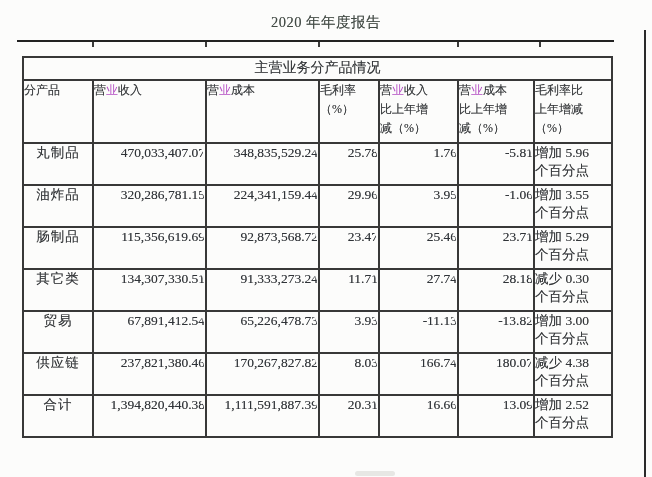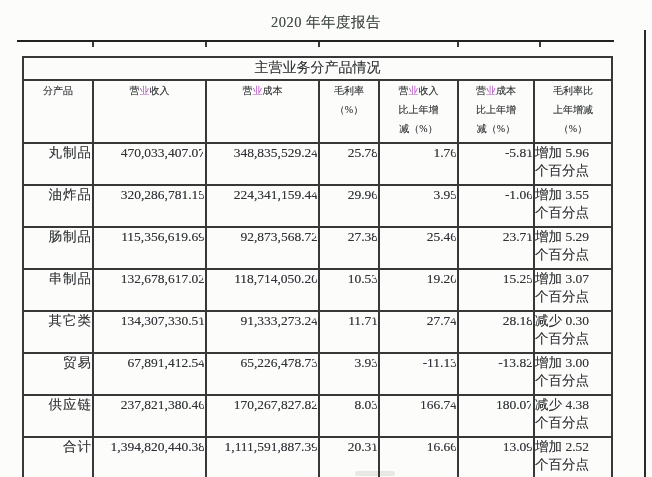--- a/index.html
+++ b/index.html
@@ -23,25 +23,25 @@
   }
   #main-table td,#main-table th{
     border:2px solid #383838;
     vertical-align:top;
     font-weight:normal;
     overflow:hidden;
     padding:0;
   }
   tr.title-row th{height:21px;text-align:center;font-size:14px;line-height:20px;}
   tr.header-row th{
-    height:61px;text-align:center;font-size:10px;line-height:19px;
+    height:61px;text-align:left;font-size:12px;line-height:19px;
     padding-top:3px;white-space:pre-line;
   }
   tr.data-row td{height:40px;font-size:13.5px;line-height:18px;padding-top:3px;}
-  td.c-product{text-align:right;padding-left:8px;letter-spacing:1px;}
+  td.c-product{text-align:center;padding-left:8px;letter-spacing:1px;}
   td.c-num{text-align:right;padding-right:10px;color:#2f3338;border-radius:14px;}
   td.c-change{text-align:left;padding-left:7px;padding-right:3px;white-space:pre-line;margin-left:24px;}
   .mag{color:#b44fc4;text-shadow:none;}
   #bottom-smudge{position:absolute;left:355px;top:471px;width:40px;height:5px;
     background:#d9d9d6;border-radius:3px;opacity:.6;}
 </style>
 </head>
 <body>
 
 <div id="page">
@@ -107,34 +107,24 @@
       <td class="c-num">29.96</td>
       <td class="c-num">3.95</td>
       <td class="c-num">-1.06</td>
       <td class="c-change">增加 3.55
 个百分点</td>
     </tr>
     <tr class="data-row">
       <td class="c-product">肠制品</td>
       <td class="c-num">115,356,619.69</td>
       <td class="c-num">92,873,568.72</td>
-      <td class="c-num">27.38</td>
+      <td class="c-num">23.47</td>
       <td class="c-num">25.46</td>
       <td class="c-num">23.71</td>
       <td class="c-change">增加 5.29
-个百分点</td>
-    </tr>
-    <tr class="data-row">
-      <td class="c-product">串制品</td>
-      <td class="c-num">132,678,617.02</td>
-      <td class="c-num">118,714,050.20</td>
-      <td class="c-num">10.53</td>
-      <td class="c-num">19.20</td>
-      <td class="c-num">15.25</td>
-      <td class="c-change">增加 3.07
 个百分点</td>
     </tr>
     <tr class="data-row">
       <td class="c-product">其它类</td>
       <td class="c-num">134,307,330.51</td>
       <td class="c-num">91,333,273.24</td>
       <td class="c-num">11.71</td>
       <td class="c-num">27.74</td>
       <td class="c-num">28.18</td>
       <td class="c-change">减少 0.30

